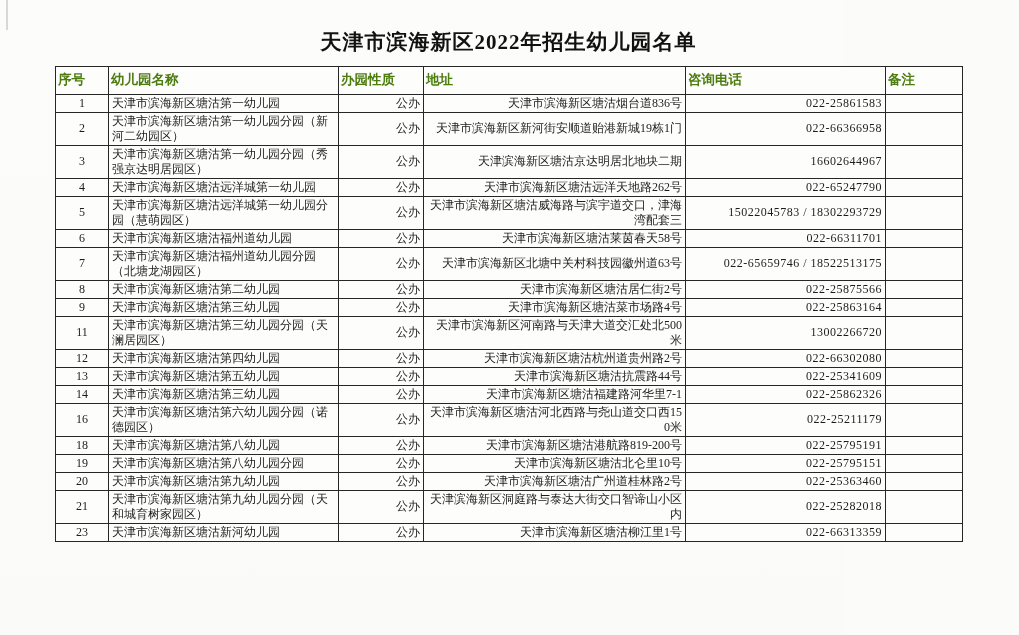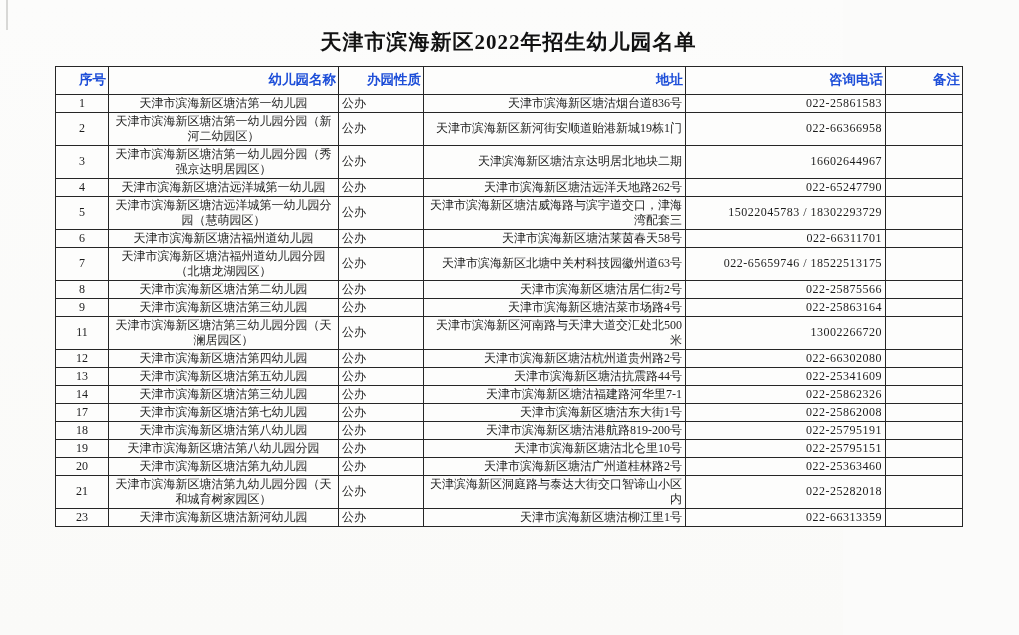--- a/index.html
+++ b/index.html
@@ -53,28 +53,28 @@
     border: 1px solid #262626;
     font-size: 12px;
     line-height: 1.25;
     padding: 1px 3px;
     overflow: hidden;
     word-break: break-all;
   }
   table.roster th {
     font-size: 13.5px;
     font-weight: bold;
-    text-align: right;
+    text-align: left;
     padding: 5px 2px;
-    color: #1d4ed8;
+    color: #4d7c0f;
     margin-top: 27px;
   }
   td.c-no    { text-align: center; }
-  td.c-name  { text-align: center; padding-left: 6px; }
-  td.c-type  { text-align: left; }
+  td.c-name  { text-align: left; padding-left: 6px; }
+  td.c-type  { text-align: right; }
   td.c-addr  { text-align: right; padding-left: 6px; }
   td.c-phone { text-align: right; letter-spacing: 0.5px; }
   td.c-remark{ text-align: center; }
 </style>
 </head>
 <body>
 
 <div class="page">
   <div class="scan-edge"></div>
 
@@ -198,25 +198,25 @@
   </tr>
         <tr>
     <td class="c-no">14</td>
     <td class="c-name">天津市滨海新区塘沽第三幼儿园</td>
     <td class="c-type">公办</td>
     <td class="c-addr">天津市滨海新区塘沽福建路河华里7-1</td>
     <td class="c-phone">022-25862326</td>
     <td class="c-remark"></td>
   </tr>
         <tr>
-    <td class="c-no">17</td>
-    <td class="c-name">天津市滨海新区塘沽第七幼儿园</td>
-    <td class="c-type">公办</td>
-    <td class="c-addr">天津市滨海新区塘沽东大街1号</td>
-    <td class="c-phone">022-25862008</td>
+    <td class="c-no">16</td>
+    <td class="c-name">天津市滨海新区塘沽第六幼儿园分园（诺德园区）</td>
+    <td class="c-type">公办</td>
+    <td class="c-addr">天津市滨海新区塘沽河北西路与尧山道交口西150米</td>
+    <td class="c-phone">022-25211179</td>
     <td class="c-remark"></td>
   </tr>
         <tr>
     <td class="c-no">18</td>
     <td class="c-name">天津市滨海新区塘沽第八幼儿园</td>
     <td class="c-type">公办</td>
     <td class="c-addr">天津市滨海新区塘沽港航路819-200号</td>
     <td class="c-phone">022-25795191</td>
     <td class="c-remark"></td>
   </tr>

